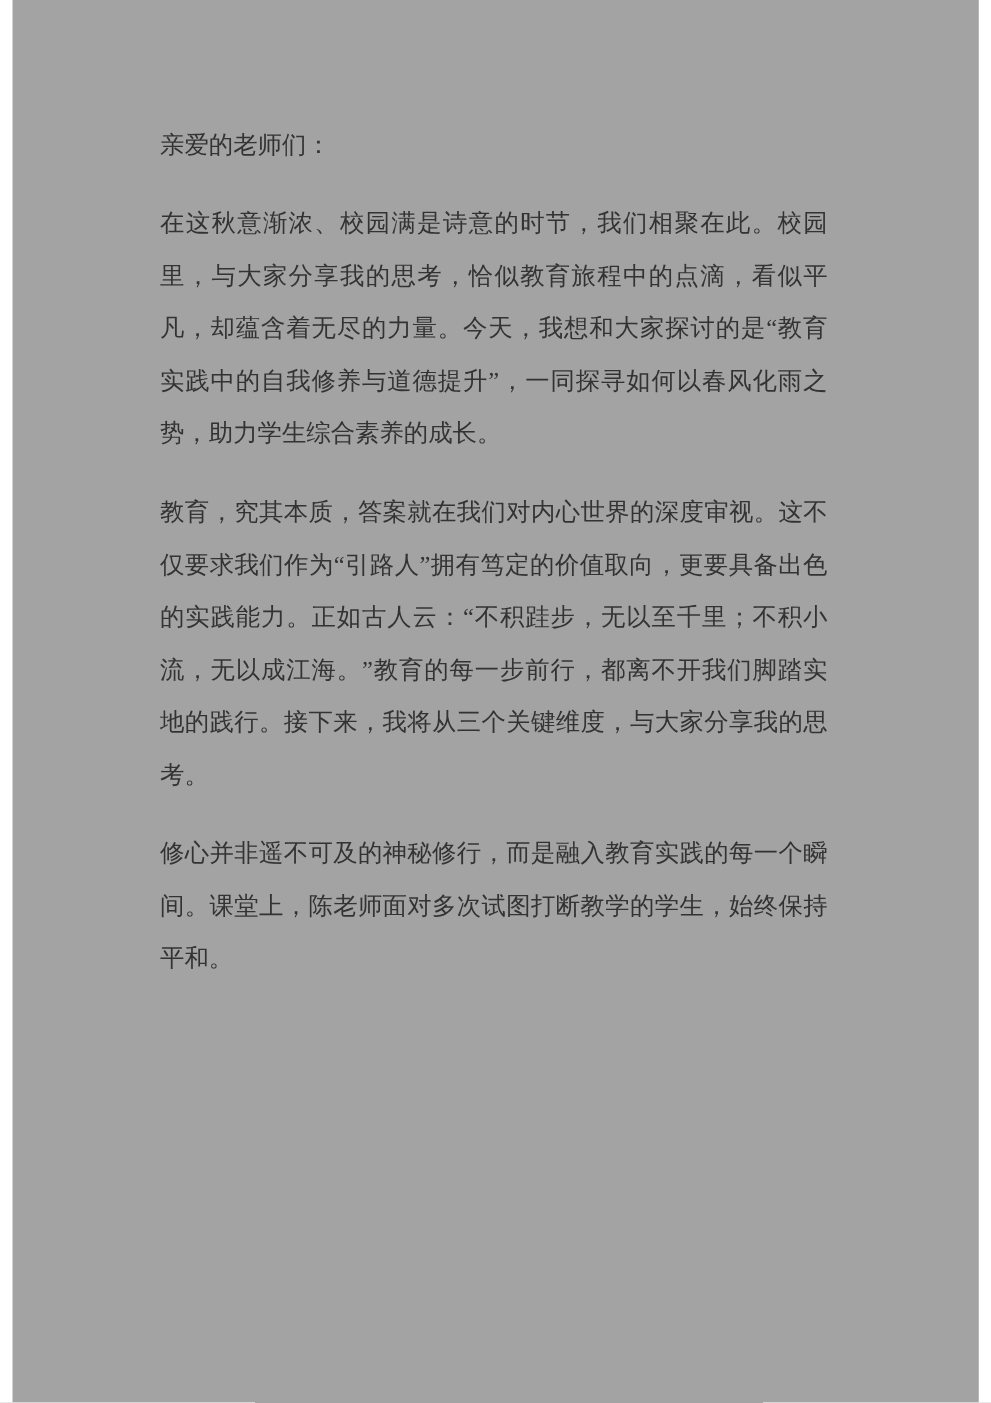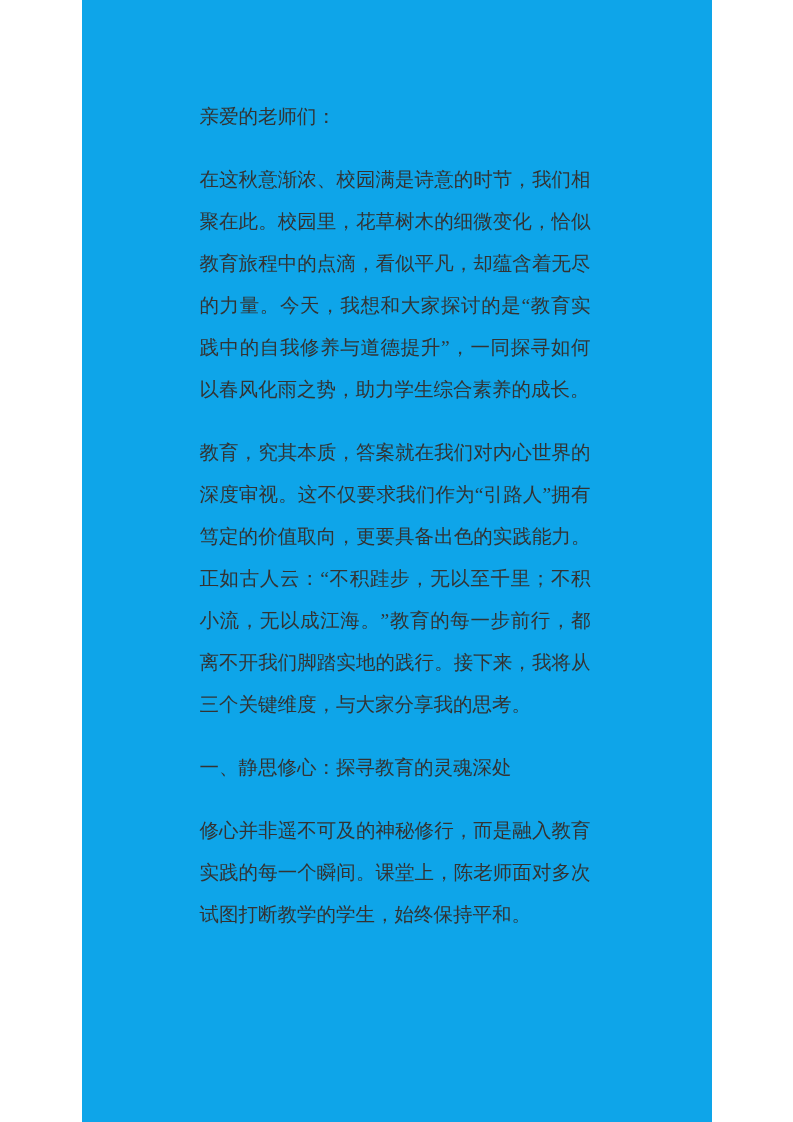--- a/index.html
+++ b/index.html
@@ -2,24 +2,24 @@
 <html><head>
 <meta charset="utf-8">
 <style>
   html, body {
     margin: 0;
     padding: 0;
     background: #ffffff;
   }
   .page {
     position: relative;
-    width: 630px;
+    width: 773px;
     height: 1122px;
     margin: 0 auto;
-    background: #0ea5e9;
+    background: #a3a3a3;
     overflow: hidden;
     box-sizing: border-box;
     padding: 96px 121px 0 118px;
     font-family: "Liberation Serif", "DejaVu Serif", serif;
     color: #333333;
   }
   .page p, .page h2 {
     margin: 0 0 21px 0;
     font-size: 19.5px;
     font-weight: normal;
@@ -38,21 +38,20 @@
     margin-bottom: 0;
     font-family: Liberation Serif, serif;
   }
 </style>
 </head>
 <body>
 
 <div class="page">
   <p class="salutation">亲爱的老师们：</p>
 
-  <p>在这秋意渐浓、校园满是诗意的时节，我们相聚在此。校园里，花草树木的细微变化，恰似教育旅程中的点滴，看似平凡，却蕴含着无尽的力量。今天，我想和大家探讨的是“教育实践中的自我修养与道德提升”，一同探寻如何以春风化雨之势，助力学生综合素养的成长。</p>
+  <p>在这秋意渐浓、校园满是诗意的时节，我们相聚在此。校园里，与大家分享我的思考，恰似教育旅程中的点滴，看似平凡，却蕴含着无尽的力量。今天，我想和大家探讨的是“教育实践中的自我修养与道德提升”，一同探寻如何以春风化雨之势，助力学生综合素养的成长。</p>
 
   <p>教育，究其本质，答案就在我们对内心世界的深度审视。这不仅要求我们作为“引路人”拥有笃定的价值取向，更要具备出色的实践能力。正如古人云：“不积跬步，无以至千里；不积小流，无以成江海。”教育的每一步前行，都离不开我们脚踏实地的践行。接下来，我将从三个关键维度，与大家分享我的思考。</p>
 
-  <h2>一、静思修心：探寻教育的灵魂深处</h2>
 
 
   <p>修心并非遥不可及的神秘修行，而是融入教育实践的每一个瞬间。课堂上，陈老师面对多次试图打断教学的学生，始终保持平和。</p>
 </div>
 
 </body></html>

